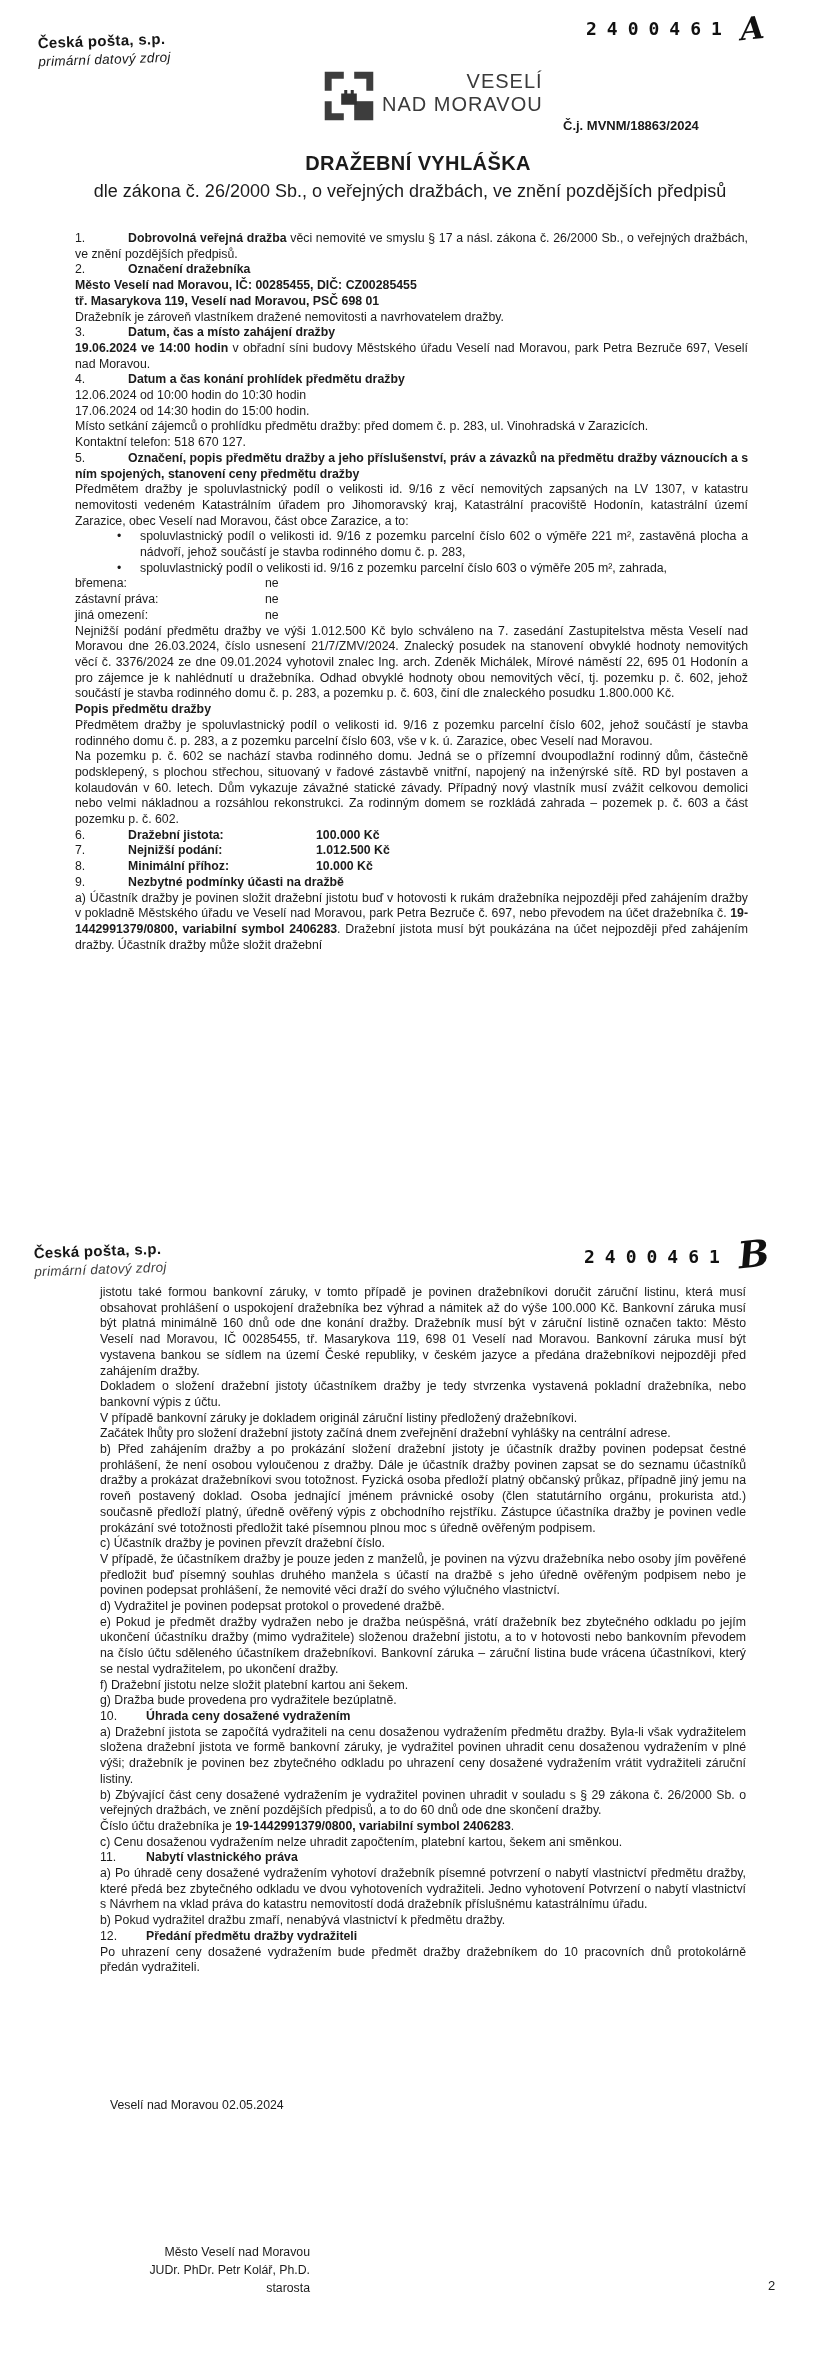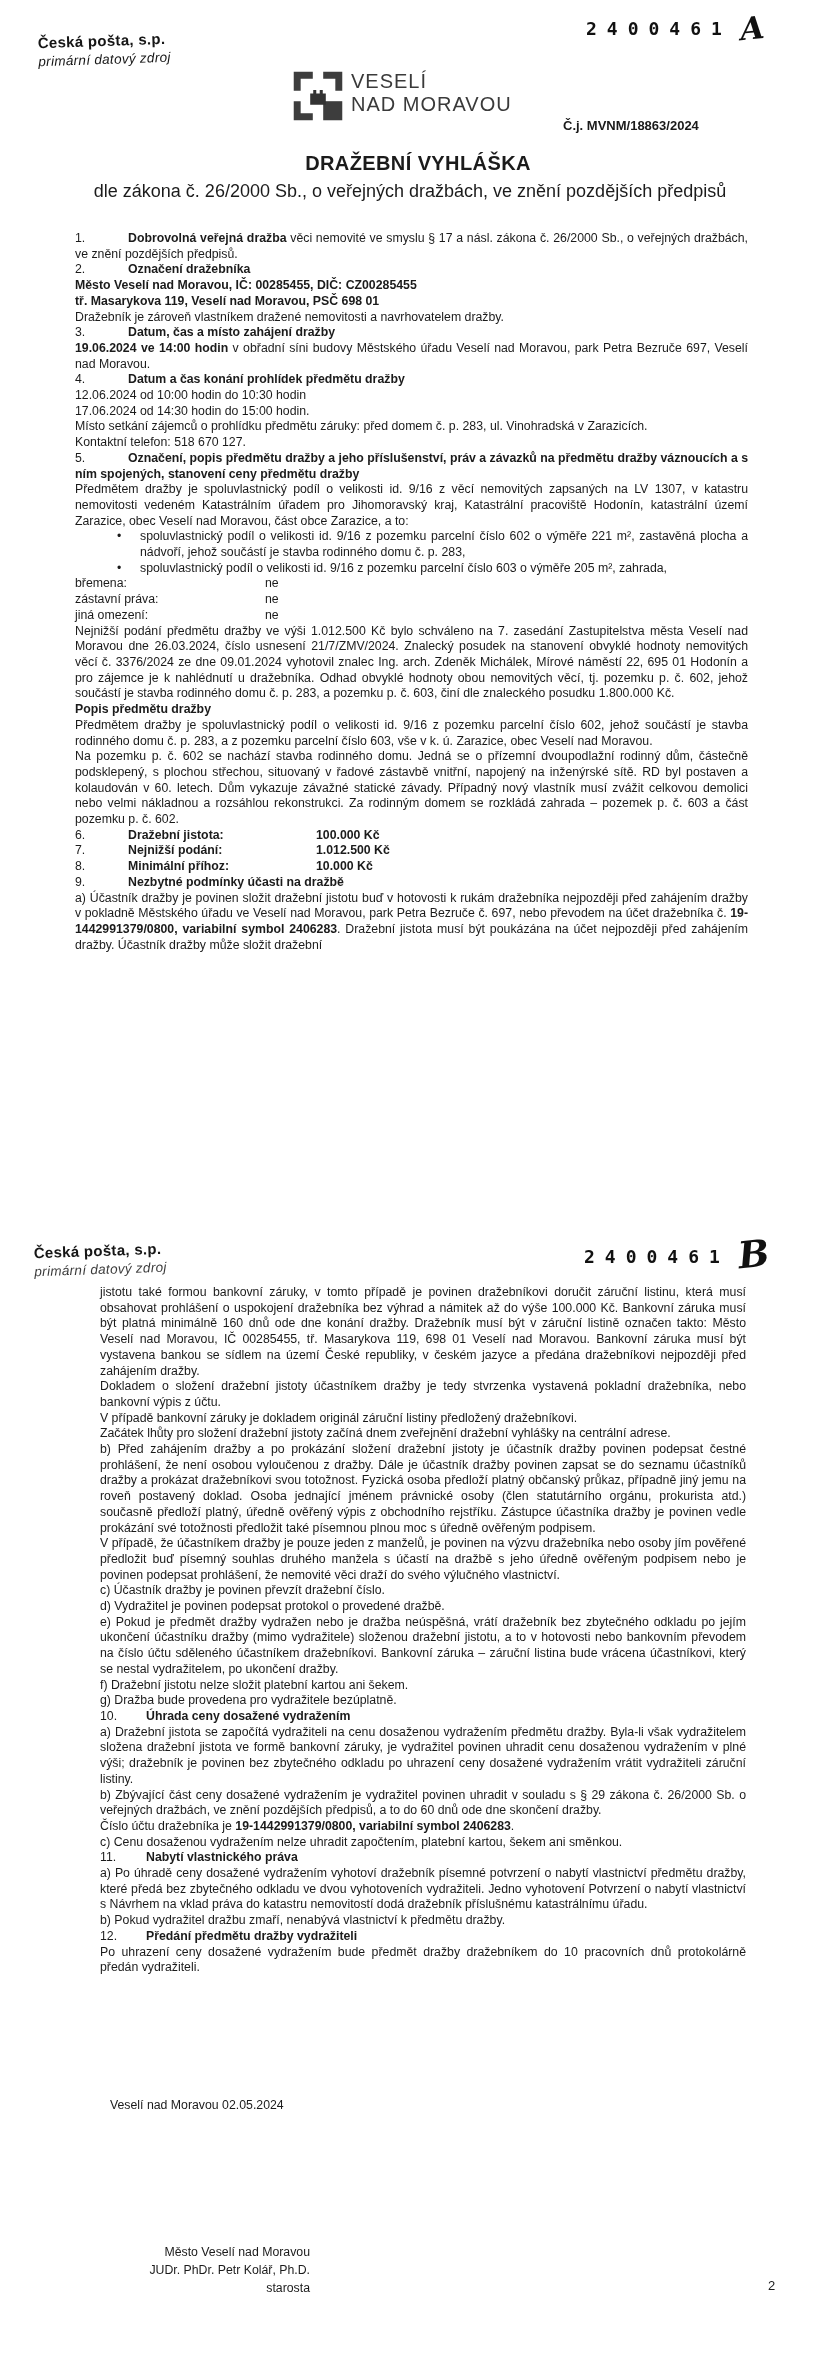--- a/index.html
+++ b/index.html
@@ -64,21 +64,21 @@
 
   <div class="stamp" style="left:38px;top:32px;">
     <div class="stamp-org">Česká pošta, s.p.</div>
     <div class="stamp-tagline">primární datový zdroj</div>
   </div>
 
   <div class="serial" style="left:586px;top:10px;">
     <span class="serial-num">2400461</span><span class="serial-letter">A</span>
   </div>
 
-  <div class="logo" style="left:292px;top:70px;">
+  <div class="logo" style="left:323px;top:70px;text-align:right;">
     <svg width="52" height="52" viewBox="0 0 60 60">
       <g fill="#3d3d3d">
         <path d="M2 2 h22 v8 h-14 v14 h-8 z"></path>
         <path d="M36 2 h22 v22 h-8 v-14 h-14 z"></path>
         <path d="M2 36 h8 v14 h14 v8 h-22 z"></path>
         <rect x="36" y="36" width="22" height="22"></rect>
       </g>
       <path d="M21 40 v-13 h3.5 v-4 h3.5 v4 h4 v-4 h3.5 v4 h3.5 v13 z" fill="#333333"></path>
     </svg>
     <div class="logo-text">
@@ -100,21 +100,21 @@
     <p class="body"><b>Město Veselí nad Moravou, IČ: 00285455, DIČ: CZ00285455</b></p>
     <p class="body"><b>tř. Masarykova 119, Veselí nad Moravou, PSČ 698 01</b></p>
     <p class="body">Dražebník je zároveň vlastníkem dražené nemovitosti a navrhovatelem dražby.</p>
 
     <p class="body gap"><span class="num">3.</span><b>Datum, čas a místo zahájení dražby</b></p>
     <p class="body"><b>19.06.2024 ve 14:00 hodin</b><span> v obřadní síni budovy Městského úřadu Veselí nad Moravou, park Petra Bezruče 697, Veselí nad Moravou.</span></p>
 
     <p class="body gap"><span class="num">4.</span><b>Datum a čas konání prohlídek předmětu dražby</b></p>
     <p class="body">12.06.2024 od 10:00 hodin do 10:30 hodin</p>
     <p class="body">17.06.2024 od 14:30 hodin do 15:00 hodin.</p>
-    <p class="body">Místo setkání zájemců o prohlídku předmětu záruky: před domem č. p. 283, ul. Vinohradská v Zarazicích.</p>
+    <p class="body">Místo setkání zájemců o prohlídku předmětu dražby: před domem č. p. 283, ul. Vinohradská v Zarazicích.</p>
     <p class="body">Kontaktní telefon: 518 670 127.</p>
 
     <p class="body gap"><span class="num">5.</span><b>Označení, popis předmětu dražby a jeho příslušenství, práv a závazků na předmětu dražby váznoucích a s ním spojených, stanovení ceny předmětu dražby</b></p>
     <p class="body">Předmětem dražby je spoluvlastnický podíl o velikosti id. 9/16 z věcí nemovitých zapsaných na LV 1307, v katastru nemovitosti vedeném Katastrálním úřadem pro Jihomoravský kraj, Katastrální pracoviště Hodonín, katastrální území Zarazice, obec Veselí nad Moravou, část obce Zarazice, a to:</p>
     <p class="body bullet"><span class="dot"></span><span>spoluvlastnický podíl o velikosti id. 9/16 z pozemku parcelní číslo 602 o výměře 221 m², zastavěná plocha a nádvoří, jehož součástí je stavba rodinného domu č. p. 283,</span></p>
     <p class="body bullet"><span class="dot"></span><span>spoluvlastnický podíl o velikosti id. 9/16 z pozemku parcelní číslo 603 o výměře 205 m², zahrada,</span></p>
     <p class="body"><span class="kvl">břemena:</span><span>ne</span></p>
     <p class="body"><span class="kvl">zástavní práva:</span><span>ne</span></p>
     <p class="body"><span class="kvl">jiná omezení:</span><span>ne</span></p>
     <p class="body">Nejnižší podání předmětu dražby ve výši 1.012.500 Kč bylo schváleno na 7. zasedání Zastupitelstva města Veselí nad Moravou dne 26.03.2024, číslo usnesení 21/7/ZMV/2024. Znalecký posudek na stanovení obvyklé hodnoty nemovitých věcí č. 3376/2024 ze dne 09.01.2024 vyhotovil znalec Ing. arch. Zdeněk Michálek, Mírové náměstí 22, 695 01 Hodonín a pro zájemce je k nahlédnutí u dražebníka. Odhad obvyklé hodnoty obou nemovitých věcí, tj. pozemku p. č. 602, jehož součástí je stavba rodinného domu č. p. 283, a pozemku p. č. 603, činí dle znaleckého posudku 1.800.000 Kč.</p>
@@ -141,22 +141,22 @@
   <div class="serial" style="left:584px;top:52px;">
     <span class="serial-num">2400461</span><span class="serial-letter">B</span>
   </div>
 
   <div class="flow">
     <p class="body">jistotu také formou bankovní záruky, v tomto případě je povinen dražebníkovi doručit záruční listinu, která musí obsahovat prohlášení o uspokojení dražebníka bez výhrad a námitek až do výše 100.000 Kč. Bankovní záruka musí být platná minimálně 160 dnů ode dne konání dražby. Dražebník musí být v záruční listině označen takto: Město Veselí nad Moravou, IČ 00285455, tř. Masarykova 119, 698 01 Veselí nad Moravou. Bankovní záruka musí být vystavena bankou se sídlem na území České republiky, v českém jazyce a předána dražebníkovi nejpozději před zahájením dražby.</p>
     <p class="body">Dokladem o složení dražební jistoty účastníkem dražby je tedy stvrzenka vystavená pokladní dražebníka, nebo bankovní výpis z účtu.</p>
     <p class="body">V případě bankovní záruky je dokladem originál záruční listiny předložený dražebníkovi.</p>
     <p class="body">Začátek lhůty pro složení dražební jistoty začíná dnem zveřejnění dražební vyhlášky na centrální adrese.</p>
     <p class="body">b) Před zahájením dražby a po prokázání složení dražební jistoty je účastník dražby povinen podepsat čestné prohlášení, že není osobou vyloučenou z dražby. Dále je účastník dražby povinen zapsat se do seznamu účastníků dražby a prokázat dražebníkovi svou totožnost. Fyzická osoba předloží platný občanský průkaz, případně jiný jemu na roveň postavený doklad. Osoba jednající jménem právnické osoby (člen statutárního orgánu, prokurista atd.) současně předloží platný, úředně ověřený výpis z obchodního rejstříku. Zástupce účastníka dražby je povinen vedle prokázání své totožnosti předložit také písemnou plnou moc s úředně ověřeným podpisem.</p>
+    <p class="body">c) Účastník dražby je povinen převzít dražební číslo.</p>
     <p class="body">V případě, že účastníkem dražby je pouze jeden z manželů, je povinen na výzvu dražebníka nebo osoby jím pověřené předložit buď písemný souhlas druhého manžela s účastí na dražbě s jeho úředně ověřeným podpisem nebo je povinen podepsat prohlášení, že nemovité věci draží do svého výlučného vlastnictví.</p>
-    <p class="body">c) Účastník dražby je povinen převzít dražební číslo.</p>
     <p class="body">d) Vydražitel je povinen podepsat protokol o provedené dražbě.</p>
     <p class="body">e) Pokud je předmět dražby vydražen nebo je dražba neúspěšná, vrátí dražebník bez zbytečného odkladu po jejím ukončení účastníku dražby (mimo vydražitele) složenou dražební jistotu, a to v hotovosti nebo bankovním převodem na číslo účtu sděleného účastníkem dražebníkovi. Bankovní záruka – záruční listina bude vrácena účastníkovi, který se nestal vydražitelem, po ukončení dražby.</p>
     <p class="body">f) Dražební jistotu nelze složit platební kartou ani šekem.</p>
     <p class="body">g) Dražba bude provedena pro vydražitele bezúplatně.</p>
 
     <p class="body gap"><span class="num2">10.</span><b>Úhrada ceny dosažené vydražením</b></p>
     <p class="body">a) Dražební jistota se započítá vydražiteli na cenu dosaženou vydražením předmětu dražby. Byla-li však vydražitelem složena dražební jistota ve formě bankovní záruky, je vydražitel povinen uhradit cenu dosaženou vydražením v plné výši; dražebník je povinen bez zbytečného odkladu po uhrazení ceny dosažené vydražením vrátit vydražiteli záruční listiny.</p>
     <p class="body">b) Zbývající část ceny dosažené vydražením je vydražitel povinen uhradit v souladu s § 29 zákona č. 26/2000 Sb. o veřejných dražbách, ve znění pozdějších předpisů, a to do 60 dnů ode dne skončení dražby.</p>
     <p class="body"><span>Číslo účtu dražebníka je </span><b>19-1442991379/0800, variabilní symbol 2406283</b><span>.</span></p>
     <p class="body">c) Cenu dosaženou vydražením nelze uhradit započtením, platební kartou, šekem ani směnkou.</p>

